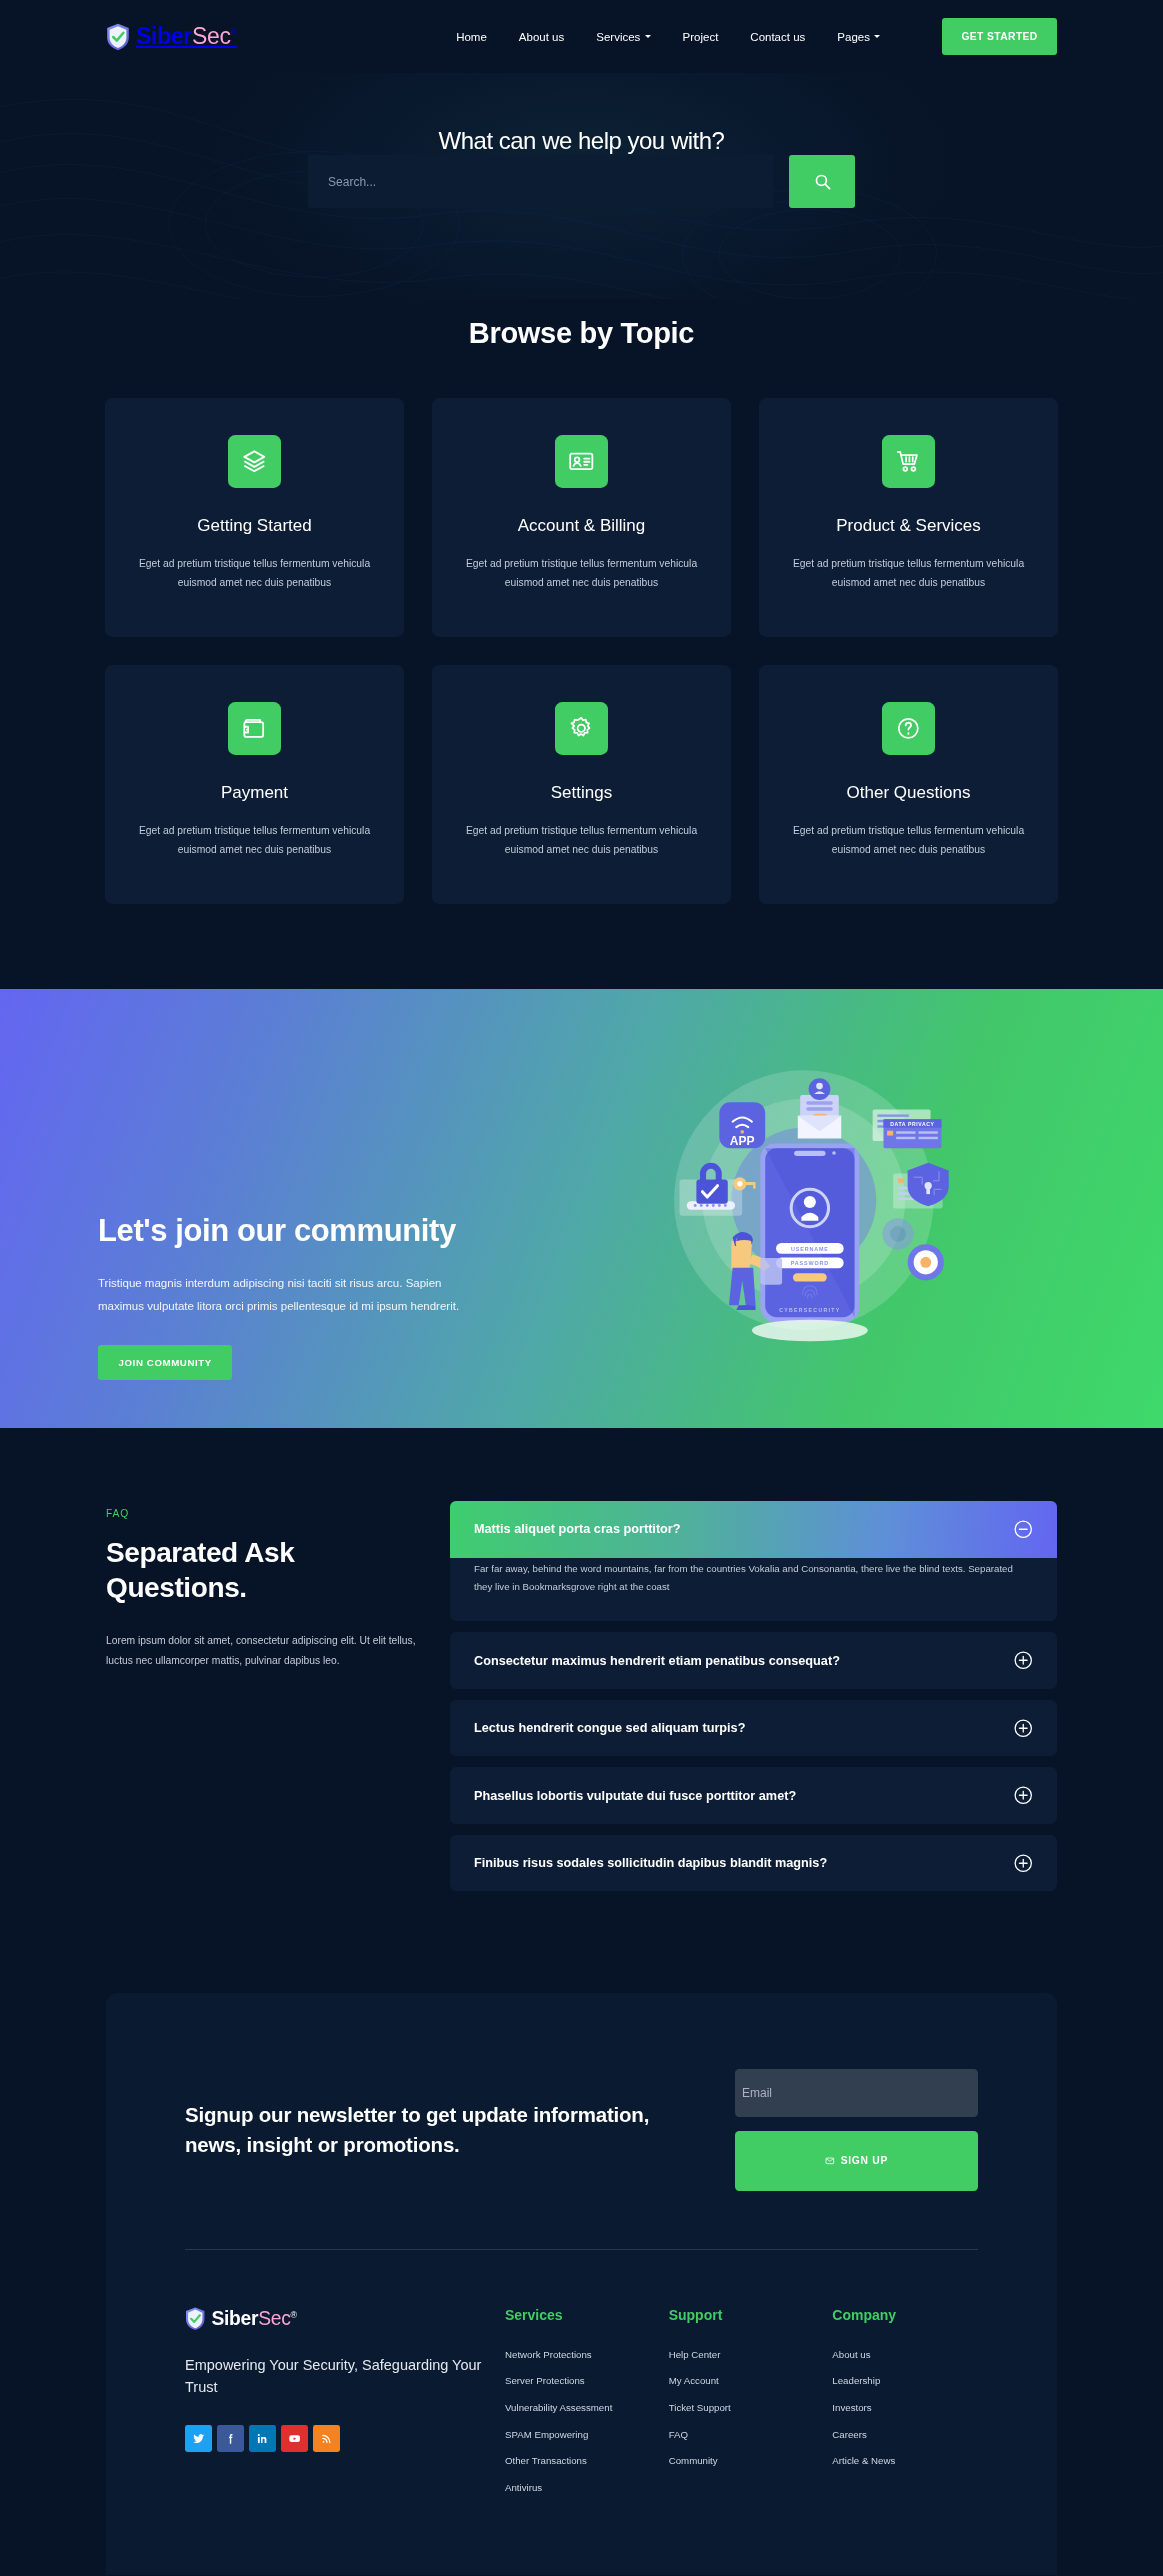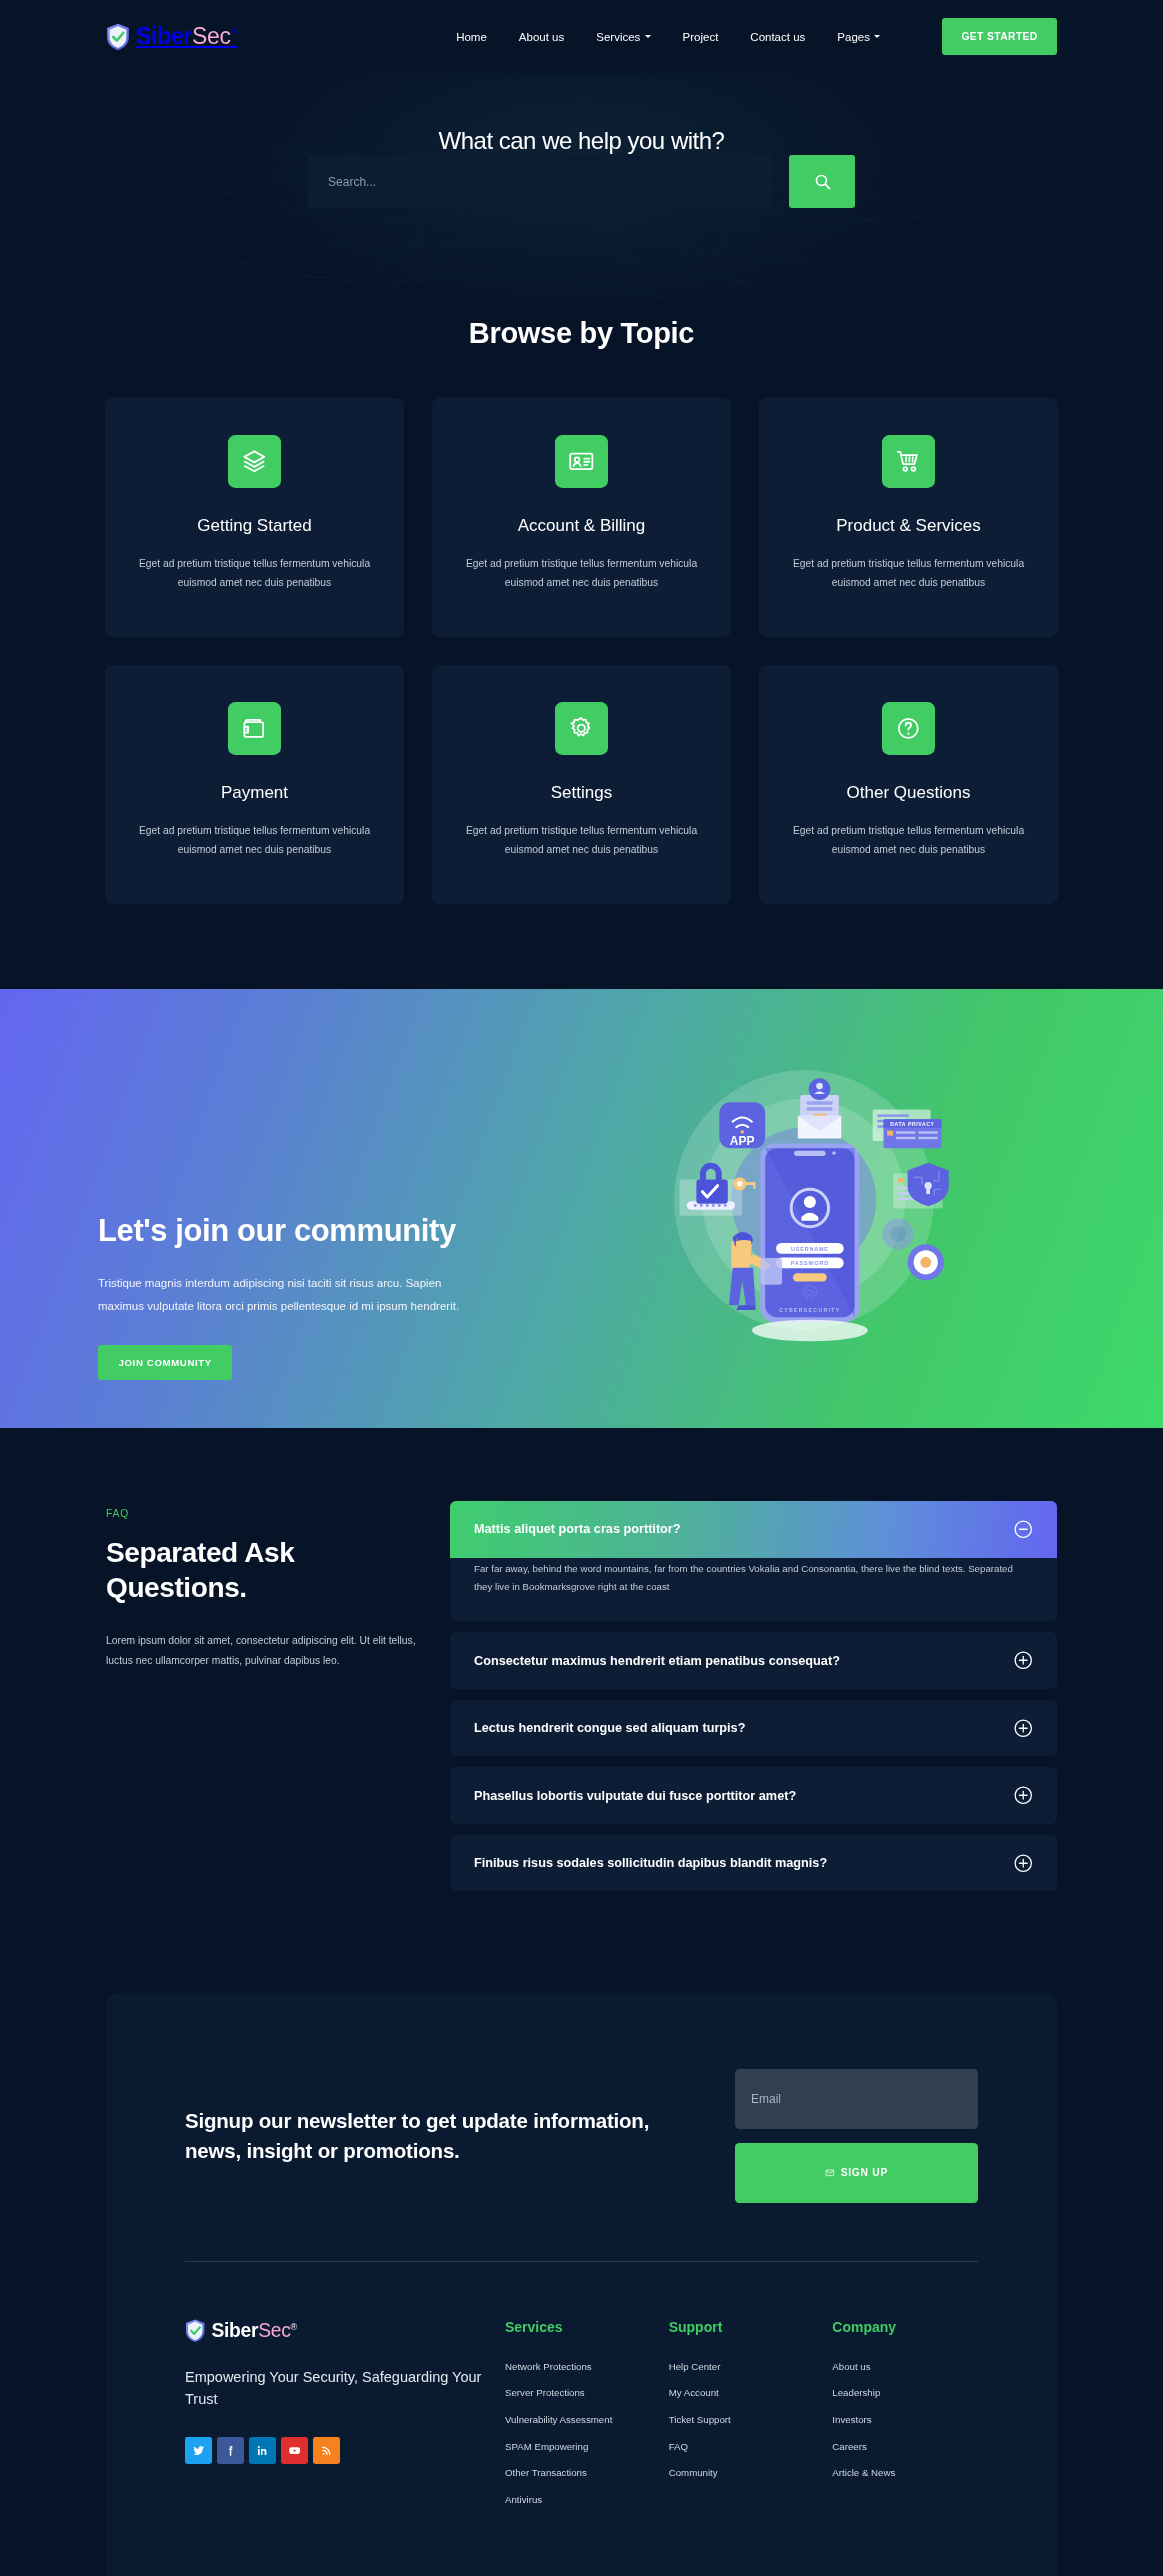--- a/index.html
+++ b/index.html
@@ -109,22 +109,22 @@
   .acc-body { padding:2.4px 24px 25.4px; font-size:9.7px; line-height:1.85; color:#c3ccd9; }
   .pm { width:20.5px; height:20.5px; flex:none; }
 
   
   .footer-shell { background:#071327; padding:0 106px 0; }
   .panel { background:#0a1a30; border-radius:11px 11px 0 0; padding:76px 79px 0; }
   .news { display:flex; align-items:center; gap:36px; padding-bottom:58px; }
   .news h2 { font-size:20.5px; font-weight:700; line-height:1.45; letter-spacing:-0.2px; flex:1; max-width:683px; }
   .news-form { width:243px; flex:none; }
   .email-in {
-    width:100%; height:60px; background:#313f51; border:none; border-radius:4.2px;
-    padding:0 16px; color:#fff; font-size:12px; font-family:"Liberation Sans", sans-serif;
+    width:100%; height:48px; background:#313f51; border:none; border-radius:4.2px;
+    padding:0 7px; color:#fff; font-size:12px; font-family:"Liberation Sans", sans-serif;
     outline:none; margin-bottom:13.3px;
   }
   .email-in::placeholder { color:#aab4c2; }
   .btn-signup {
     width:100%; height:60px; background:#41cc64; border:none; border-radius:4.2px;
     color:#fff; font-size:10.3px; font-weight:700; letter-spacing:0.7px; cursor:pointer;
     display:flex; align-items:center; justify-content:center; gap:6px;
     font-family:"Liberation Sans", sans-serif;
   }
   .divider { height:0.6px; background:#2b394d; }

